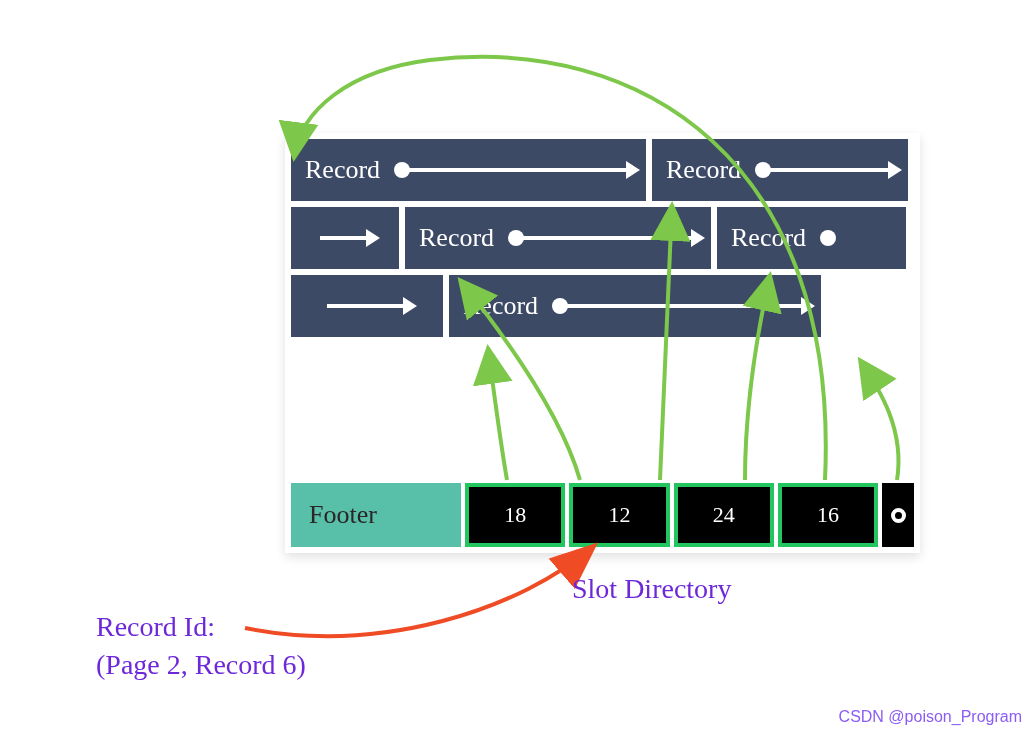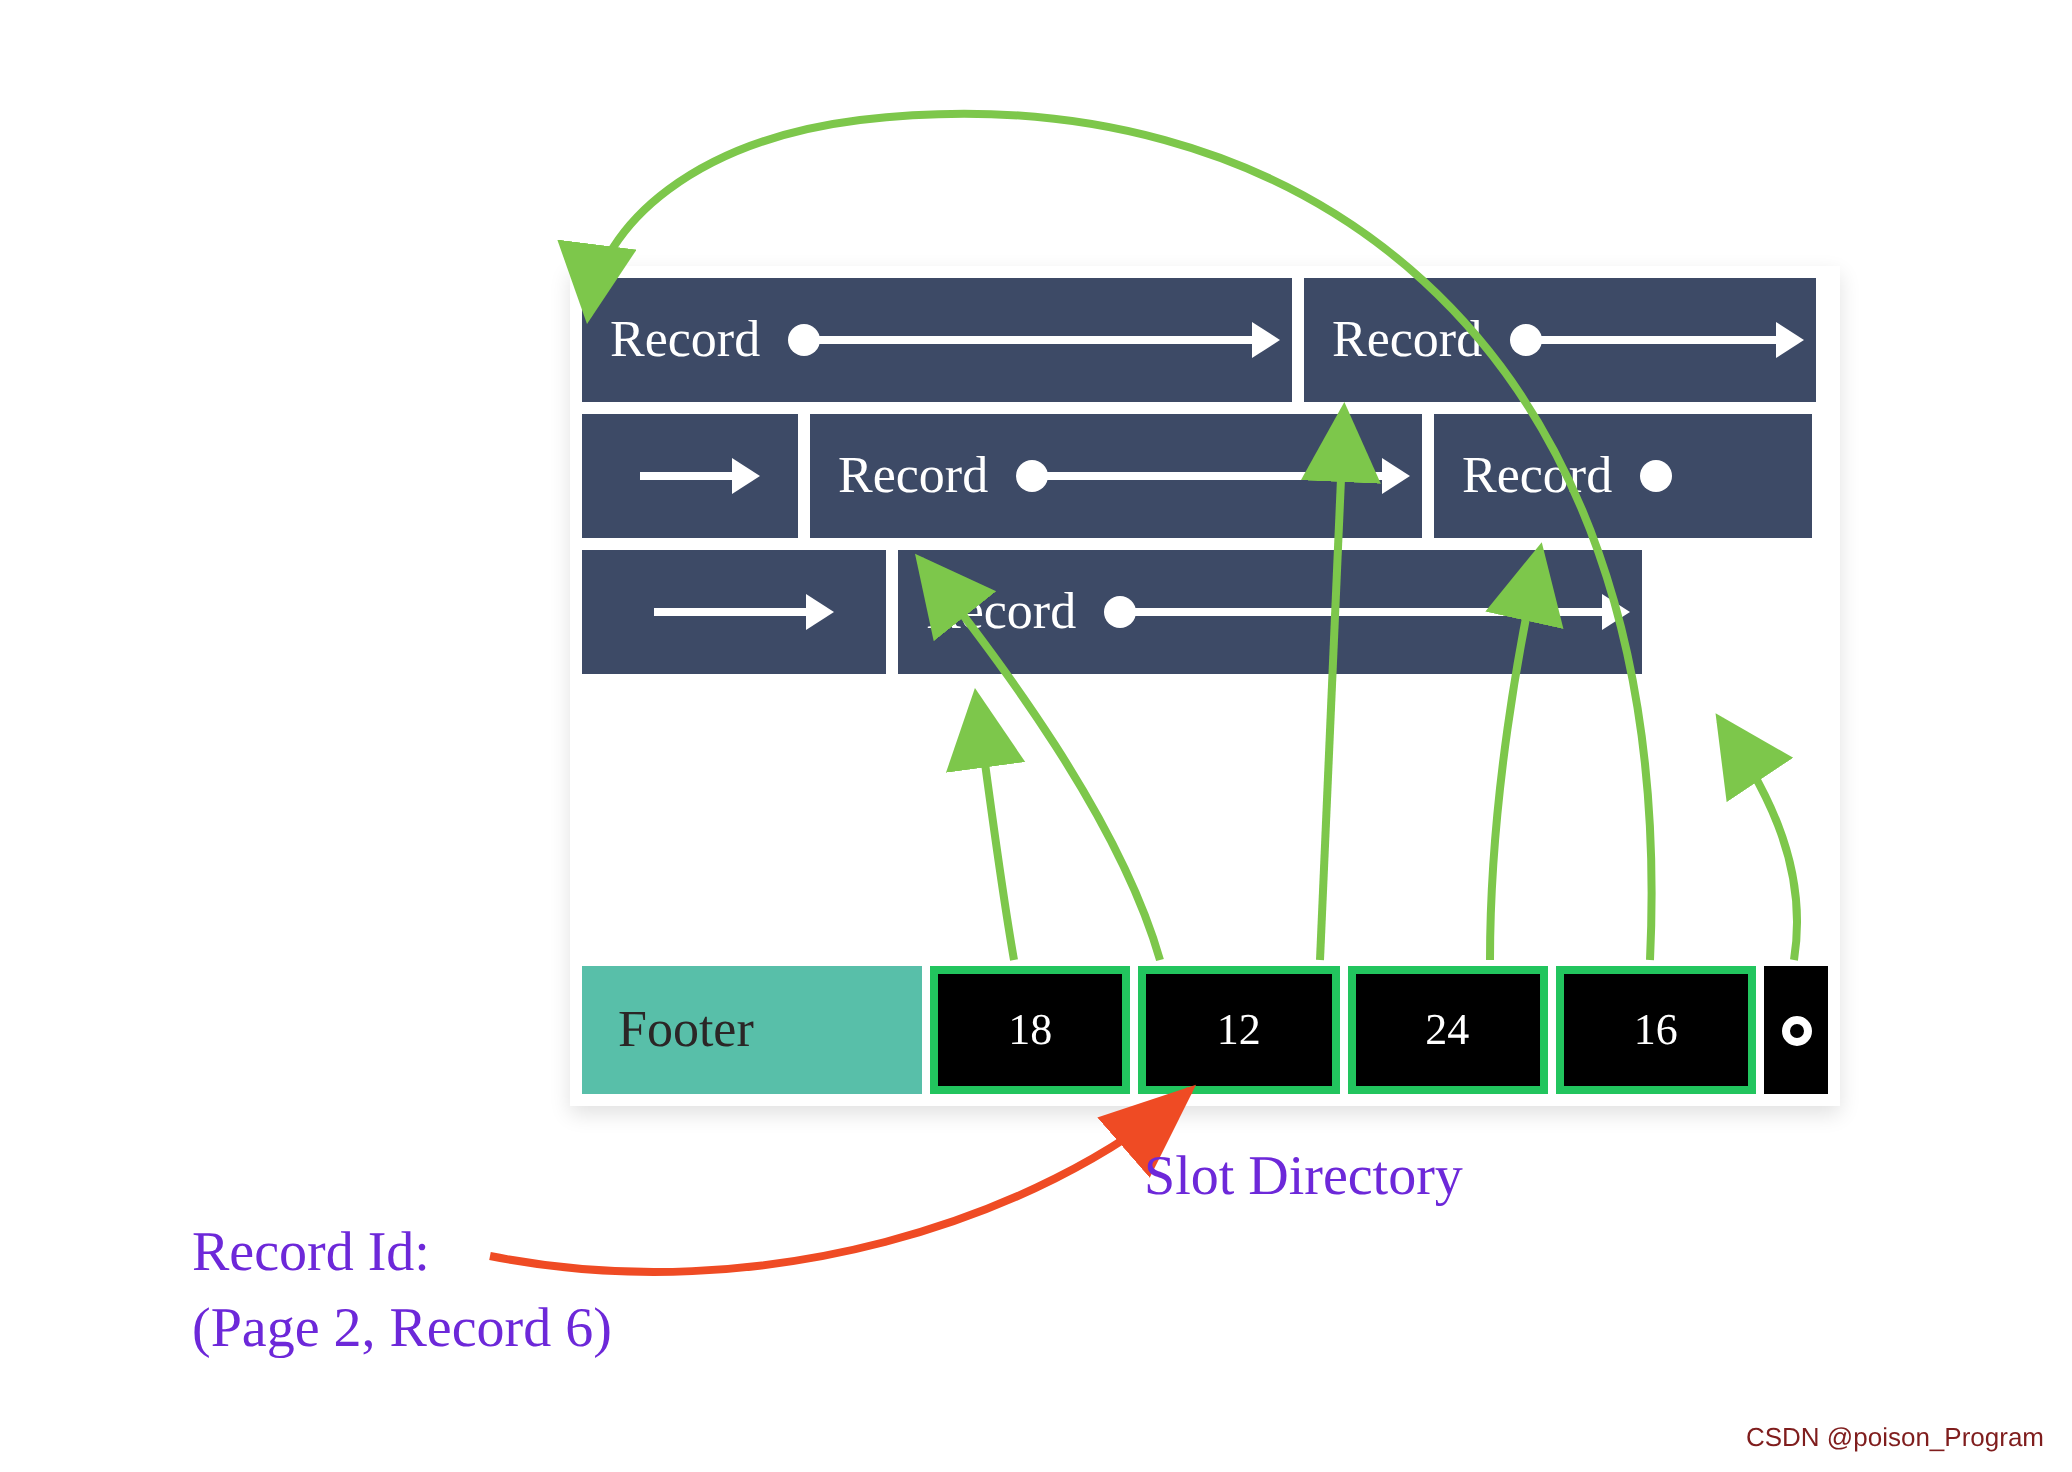--- a/index.html
+++ b/index.html
@@ -111,21 +111,21 @@
   .overlay { position: absolute; left:0; top:0; pointer-events:none; }
   .caption {
     position: absolute;
     font-family: Georgia, serif;
     color: #6d28d9;
     font-size: 28px;
     line-height: 1.35;
   }
   .watermark {
     position: absolute; right: 14px; bottom: 10px;
-    color: #7f1d1d; font-size: 13px;
+    color: #8b5cf6; font-size: 16px;
     font-family: Arial, sans-serif;
   }
 </style>
 </head>
 <body>
 
 <div class="page">
   <div class="records">
 
     <div class="row">

